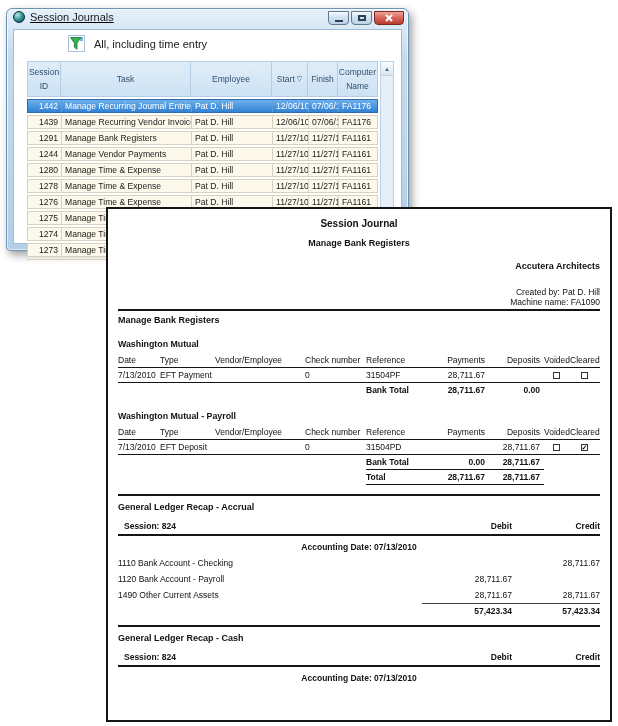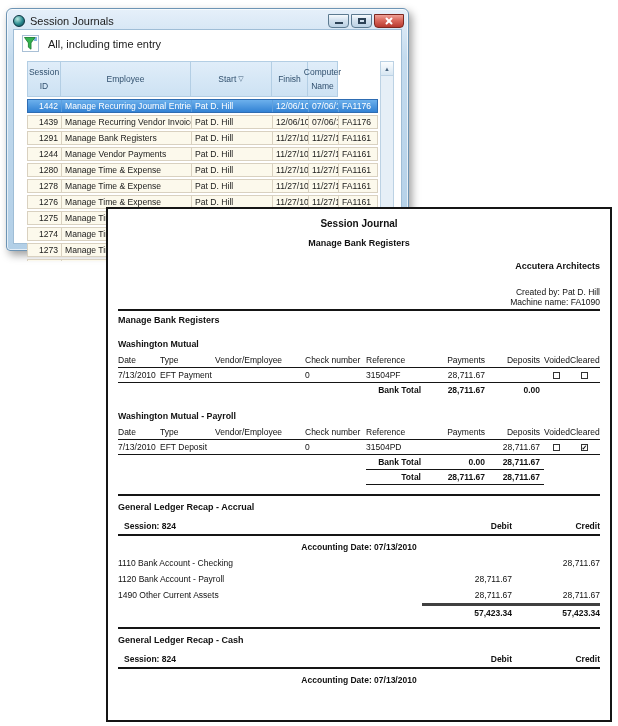--- a/index.html
+++ b/index.html
@@ -3,35 +3,35 @@
 <meta charset="utf-8">
 <style>
   html,body{margin:0;padding:0;}
   body{width:618px;height:726px;position:relative;background:#fff;
        font-family:"Liberation Sans",sans-serif;overflow:hidden;}
 
   
   .window{position:absolute;left:6px;top:8px;width:401px;height:241px;border-radius:6px 6px 4px 4px;
           background:linear-gradient(180deg,#e6f0fa 0%,#c4dbee 20%,#b2cfe7 100%);
           border:1px solid #6d94b4;box-shadow:3px 4px 9px rgba(0,0,0,.38), inset 0 0 0 1px rgba(255,255,255,.65);}
-  .titlebar{height:19px;display:flex;align-items:center;gap:5px;padding:2px 4px 12px 6px;}
+  .titlebar{height:19px;display:flex;align-items:flex-start;gap:5px;padding:2px 4px 12px 6px;text-decoration:underline;}
   .app-icon{width:12px;height:12px;border-radius:50%;flex:0 0 auto;box-sizing:border-box;
             background:radial-gradient(circle at 35% 30%,#b8e8e0,#2a8a8f 55%,#0d3f4a);border:1px solid #0a3340;}
   .title-text{font-size:11px;color:#1b1b1b;flex:1;white-space:nowrap;overflow:hidden;}
   .win-btns{display:flex;gap:2px;align-items:flex-start;}
   .btn{width:21px;height:14px;border:1px solid #5c7a90;border-radius:0 0 4px 4px;box-sizing:border-box;
        background:linear-gradient(#f6fafd,#d2e1ee 45%,#bcd2e4);display:flex;align-items:center;justify-content:center;position:relative;}
   .btn.close{width:30px;background:linear-gradient(#efa298,#d9685c 45%,#b83a30);border-color:#7c271f;}
   .g-min{width:8px;height:2px;background:#2c4256;margin-top:5px;}
   .g-max{width:8px;height:6px;border:2px solid #2c4256;box-sizing:border-box;background:transparent;}
   .g-x1,.g-x2{position:absolute;left:50%;top:50%;width:9px;height:2px;background:#fff;border-radius:1px;}
   .g-x1{transform:translate(-50%,-50%) rotate(45deg);}
   .g-x2{transform:translate(-50%,-50%) rotate(-45deg);}
 
-  .window-body{position:absolute;left:6px;right:6px;top:20px;bottom:6px;background:#fff;border:1px solid #9fbdd6;}
+  .window-body{position:absolute;left:6px;right:6px;top:20px;bottom:6px;background:#fff;border:1px solid #9fbdd6;padding-left:46px;}
   .toolbar{display:flex;align-items:center;gap:9px;padding:5px 8px 3px 8px;}
   .funnel{width:17px;height:17px;display:inline-flex;}
   .filter-label{font-size:11px;color:#1b1b1b;}
 
   .table-wrap{position:absolute;left:13px;top:31px;width:367px;height:200px;overflow:hidden;}
   .thead{display:grid;grid-template-columns:34px 130px 81px 36px 30px 40px;width:351px;}
   .th{background:linear-gradient(#e0edf9,#cde2f3);border:1px solid #b3cee4;border-left:none;height:36px;box-sizing:border-box;
       font-size:8.5px;line-height:14px;color:#31506e;display:flex;align-items:center;justify-content:center;text-align:center;gap:2px;padding:1px;}
   .th:first-child{border-left:1px solid #b3cee4;}
   .sort{font-size:7px;color:#44607c;}
@@ -60,35 +60,35 @@
   .rule-thick{border-top:2px solid #151515;margin-top:2px;}
   .r-section-title{font-weight:bold;font-size:9px;margin-top:4px;}
 
   .bank-name{font-weight:bold;font-size:8.8px;margin-top:14px;}
   .bank-grid{display:grid;grid-template-columns:42px 55px 90px 61px 57px 66px 55px 26px 30px;width:482px;}
   .bank-grid>div{padding:2px 2px 2px 0;white-space:nowrap;overflow:hidden;}
   .bank-grid .num{text-align:right;padding-right:4px;}
   .bank-grid .ctr{text-align:center;}
   .bank-head{border-bottom:1px solid #151515;margin-top:4px;}
   .bank-row{border-bottom:1px solid #151515;}
-  .bank-total>div{font-weight:bold;text-align:right;}
+  .bank-total>div{font-weight:bold;}
   .bank-total .b-rule{border-bottom:1px solid #151515;}
   .cb{display:inline-block;width:7px;height:7px;border:1px solid #333;box-sizing:border-box;vertical-align:middle;
       font-size:7px;line-height:6px;text-align:center;color:#111;font-weight:bold;}
 
   .gl-title{font-weight:bold;font-size:9px;padding-top:6px;}
   .gl-head{display:grid;grid-template-columns:1fr 90px 88px;margin-top:9px;font-weight:bold;}
   .gl-head .sess{padding-left:6px;}
   .gl-head .num{text-align:right;}
   .rule-2{border-top:2px solid #151515;margin-top:3px;}
   .gl-date{font-weight:bold;margin-top:6px;text-align:center;}
   .gl-row{display:grid;grid-template-columns:1fr 90px 88px;margin-top:6px;}
   .gl-row .num{text-align:right;}
   .gl-total{display:grid;grid-template-columns:1fr 90px 88px;font-weight:bold;margin-top:3px;}
-  .gl-total .num{text-align:right;border-top:3px solid #404040;padding-top:2px;}
+  .gl-total .num{text-align:right;border-top:1px solid #404040;padding-top:2px;}
 </style>
 </head>
 <body>
 
 <div class="window">
   <div class="titlebar">
     <span class="app-icon"></span>
     <span class="title-text">Session Journals</span>
     <span class="win-btns">
       <span class="btn">
@@ -113,20 +113,23 @@
         </svg>
       </span>
       <span class="filter-label">All, including time entry</span>
     </div>
     <div class="table-wrap">
       <div class="thead">
           <div class="th">
             <span>Session ID</span>
           </div>
           <div class="th">
+            <span>Task</span>
+          </div>
+          <div class="th">
             <span>Employee</span>
           </div>
           <div class="th">
             <span>Start</span>
             <span class="sort">▽</span>
           </div>
           <div class="th">
             <span>Finish</span>
           </div>
           <div class="th">

